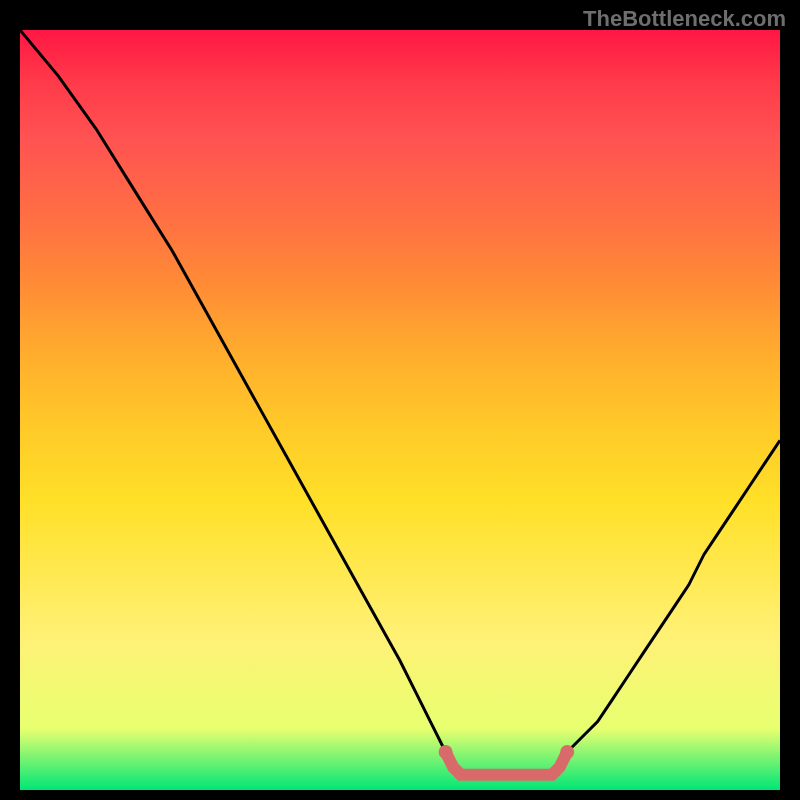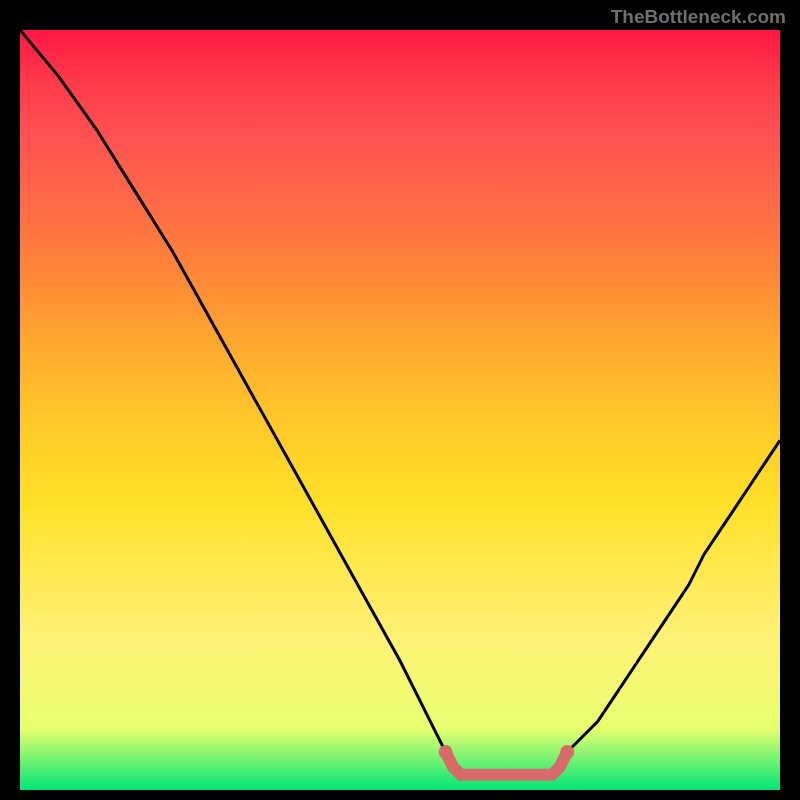--- a/index.html
+++ b/index.html
@@ -1,17 +1,17 @@
 <!DOCTYPE html>
 <html><head>
 <meta charset="utf-8">
 <style>
 html,body{margin:0;padding:0;width:800px;height:800px;background:#000;overflow:hidden;font-family:Arial,Helvetica,sans-serif}
 .frame{position:absolute;left:20px;top:30px;width:760px;height:760px;background:linear-gradient(to bottom,#ff1744 0%,#ff3b4a 7%,#ff5252 14%,#ff7043 25%,#ff8a36 33%,#ffab2e 42%,#ffc928 52%,#ffe028 62%,#fff176 80%,#e7ff6f 92%,#00e676 100%)}
-.watermark{position:absolute;top:6px;right:14px;color:#6e6e6e;font-size:19px;font-weight:600}
+.watermark{position:absolute;top:6px;right:14px;color:#6e6e6e;font-size:22px;font-weight:600}
 svg{position:absolute;left:20px;top:30px}
 </style>
 </head>
 <body>
 
 <div class="frame"></div>
 
 <div class="watermark">TheBottleneck.com</div>
 
 <svg width="760" height="760" viewBox="0 0 760 760">

